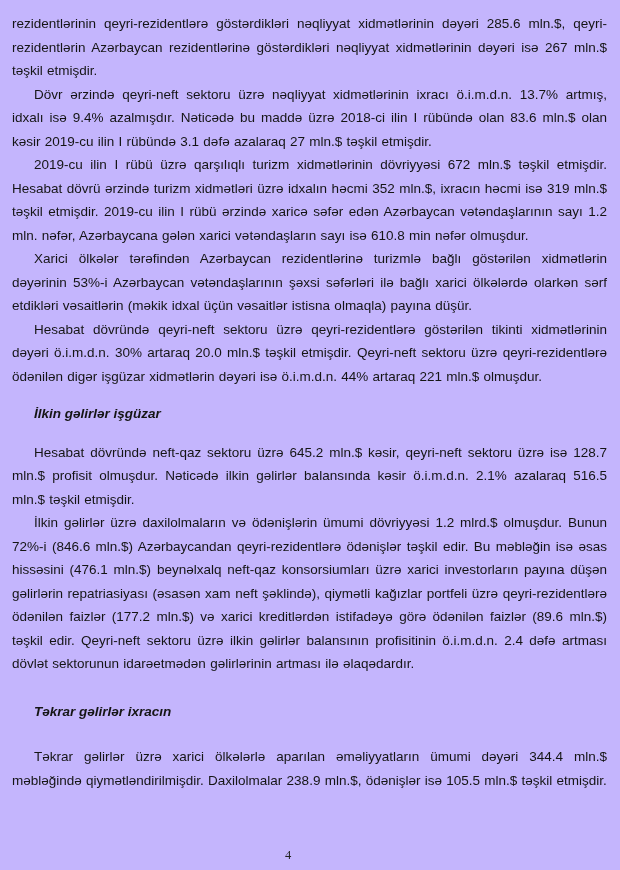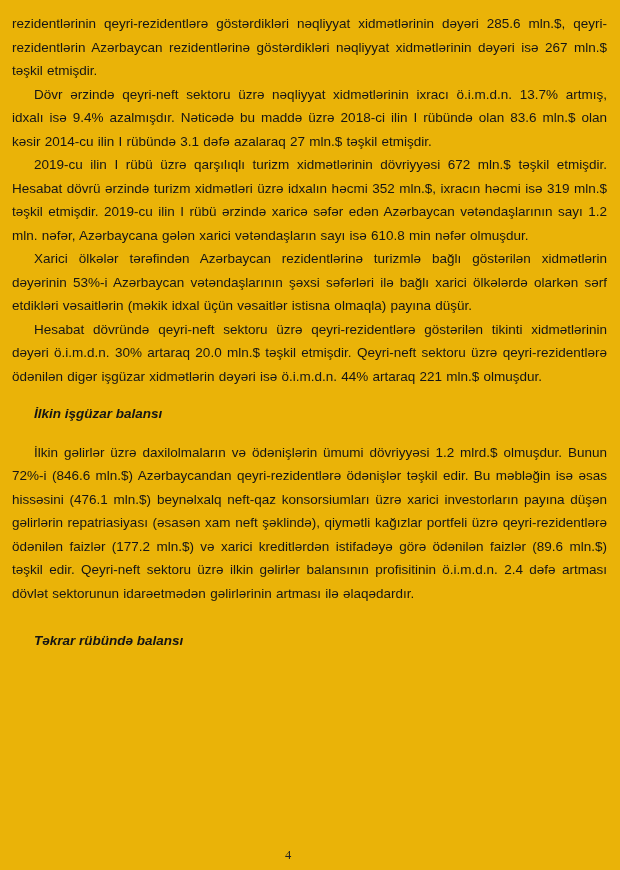--- a/index.html
+++ b/index.html
@@ -12,21 +12,21 @@
     height: 870px;
     overflow: hidden;
     font-family: "Liberation Sans", "DejaVu Sans", sans-serif;
     color: #151515;
   }
   .page {
     position: relative;
     box-sizing: border-box;
     width: 620px;
     height: 870px;
-    background: #eab308;
+    background: #c4b5fd;
     padding: 12px 13px 0 12px;
   }
   .doc p.para {
     margin: 0;
     font-size: 13.5px;
     line-height: 23.5px;
     text-align: justify;
     word-spacing: 0.5px;
   }
   .doc p.para.indent {
@@ -59,22 +59,24 @@
     line-height: 16px;
     color: #222222;
   }
 </style>
 </head>
 <body>
 
 <div class="page">
   <div class="doc">
       <p class="para">rezidentlərinin qeyri-rezidentlərə göstərdikləri nəqliyyat xidmətlərinin dəyəri 285.6 mln.$, qeyri-rezidentlərin Azərbaycan rezidentlərinə göstərdikləri nəqliyyat xidmətlərinin dəyəri isə 267 mln.$ təşkil etmişdir.</p>
-      <p class="para indent">Dövr ərzində qeyri-neft sektoru üzrə nəqliyyat xidmətlərinin ixracı ö.i.m.d.n. 13.7% artmış, idxalı isə 9.4% azalmışdır. Nəticədə bu maddə üzrə 2018-ci ilin I rübündə olan 83.6 mln.$ olan kəsir 2014-cu ilin I rübündə 3.1 dəfə azalaraq 27 mln.$ təşkil etmişdir.</p>
+      <p class="para indent">Dövr ərzində qeyri-neft sektoru üzrə nəqliyyat xidmətlərinin ixracı ö.i.m.d.n. 13.7% artmış, idxalı isə 9.4% azalmışdır. Nəticədə bu maddə üzrə 2018-ci ilin I rübündə olan 83.6 mln.$ olan kəsir 2019-cu ilin I rübündə 3.1 dəfə azalaraq 27 mln.$ təşkil etmişdir.</p>
       <p class="para indent">2019-cu ilin I rübü üzrə qarşılıqlı turizm xidmətlərinin dövriyyəsi 672 mln.$ təşkil etmişdir. Hesabat dövrü ərzində turizm xidmətləri üzrə idxalın həcmi 352 mln.$, ixracın həcmi isə 319 mln.$ təşkil etmişdir. 2019-cu ilin I rübü ərzində xaricə səfər edən Azərbaycan vətəndaşlarının sayı 1.2 mln. nəfər, Azərbaycana gələn xarici vətəndaşların sayı isə 610.8 min nəfər olmuşdur.</p>
       <p class="para indent">Xarici ölkələr tərəfindən Azərbaycan rezidentlərinə turizmlə bağlı göstərilən xidmətlərin dəyərinin 53%-i Azərbaycan vətəndaşlarının şəxsi səfərləri ilə bağlı xarici ölkələrdə olarkən sərf etdikləri vəsaitlərin (məkik idxal üçün vəsaitlər istisna olmaqla) payına düşür.</p>
       <p class="para indent">Hesabat dövründə qeyri-neft sektoru üzrə qeyri-rezidentlərə göstərilən tikinti xidmətlərinin dəyəri ö.i.m.d.n. 30% artaraq 20.0 mln.$ təşkil etmişdir. Qeyri-neft sektoru üzrə qeyri-rezidentlərə ödənilən digər işgüzar xidmətlərin dəyəri isə ö.i.m.d.n. 44% artaraq 221 mln.$ olmuşdur.</p>
-      <h2 class="heading heading-1">İlkin işgüzar balansı</h2>
+      <h2 class="heading heading-1">İlkin gəlirlər işgüzar</h2>
+      <p class="para indent">Hesabat dövründə neft-qaz sektoru üzrə 645.2 mln.$ kəsir, qeyri-neft sektoru üzrə isə 128.7 mln.$ profisit olmuşdur. Nəticədə ilkin gəlirlər balansında kəsir ö.i.m.d.n. 2.1% azalaraq 516.5 mln.$ təşkil etmişdir.</p>
       <p class="para indent">İlkin gəlirlər üzrə daxilolmaların və ödənişlərin ümumi dövriyyəsi 1.2 mlrd.$ olmuşdur. Bunun 72%-i (846.6 mln.$) Azərbaycandan qeyri-rezidentlərə ödənişlər təşkil edir. Bu məbləğin isə əsas hissəsini (476.1 mln.$) beynəlxalq neft-qaz konsorsiumları üzrə xarici investorların payına düşən gəlirlərin repatriasiyası (əsasən xam neft şəklində), qiymətli kağızlar portfeli üzrə qeyri-rezidentlərə ödənilən faizlər (177.2 mln.$) və xarici kreditlərdən istifadəyə görə ödənilən faizlər (89.6 mln.$) təşkil edir. Qeyri-neft sektoru üzrə ilkin gəlirlər balansının profisitinin ö.i.m.d.n. 2.4 dəfə artması dövlət sektorunun idarəetmədən gəlirlərinin artması ilə əlaqədardır.</p>
-      <h2 class="heading heading-2">Təkrar rübündə balansı</h2>
+      <h2 class="heading heading-2">Təkrar gəlirlər ixracın</h2>
+      <p class="para indent">Təkrar gəlirlər üzrə xarici ölkələrlə aparılan əməliyyatların ümumi dəyəri 344.4 mln.$ məbləğində qiymətləndirilmişdir. Daxilolmalar 238.9 mln.$, ödənişlər isə 105.5 mln.$ təşkil etmişdir.</p>
     </div>
   <div class="footer-pagenum">4</div>
 </div>
 
 </body></html>

